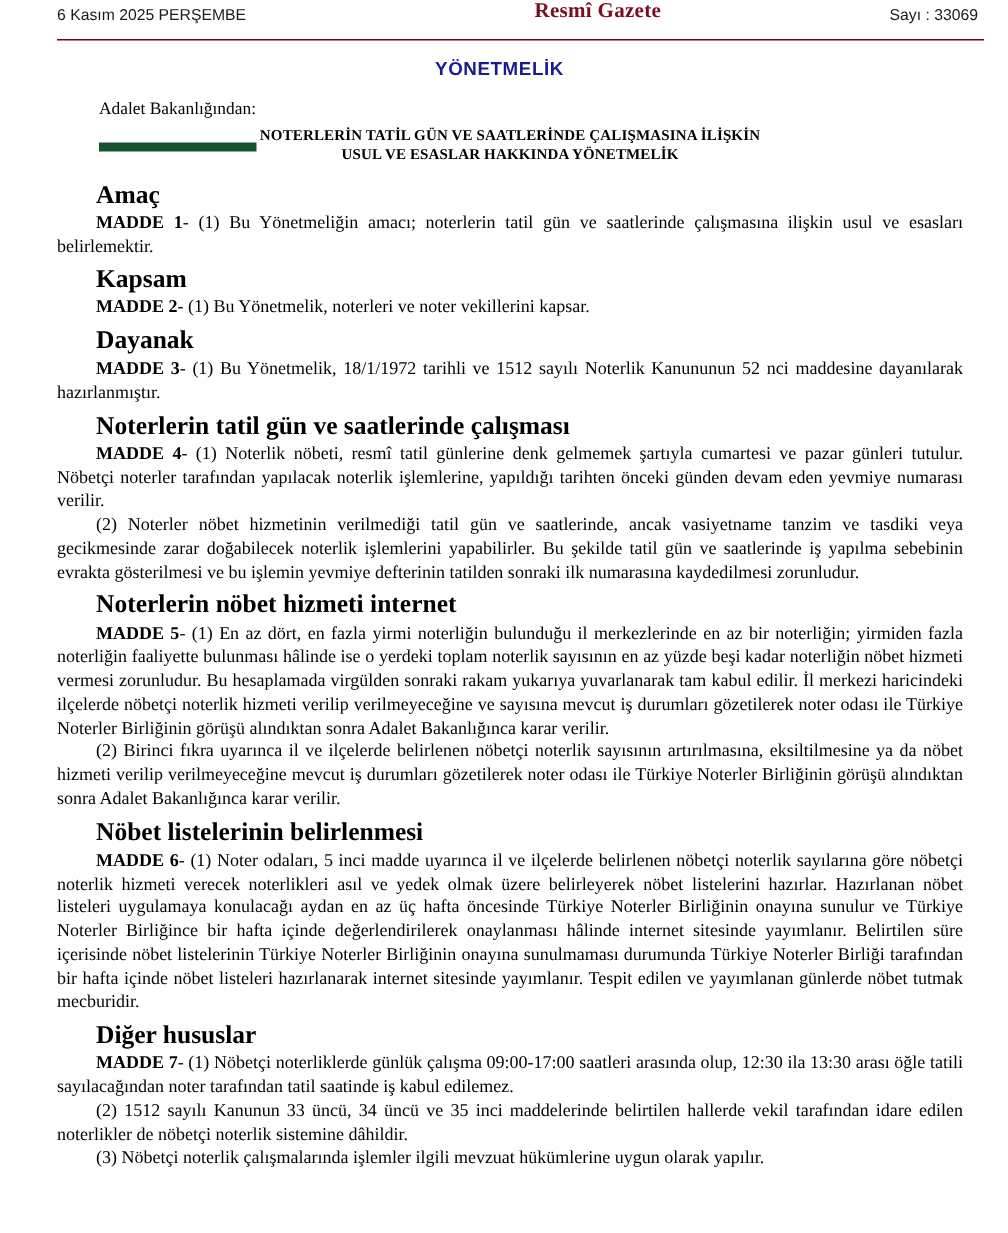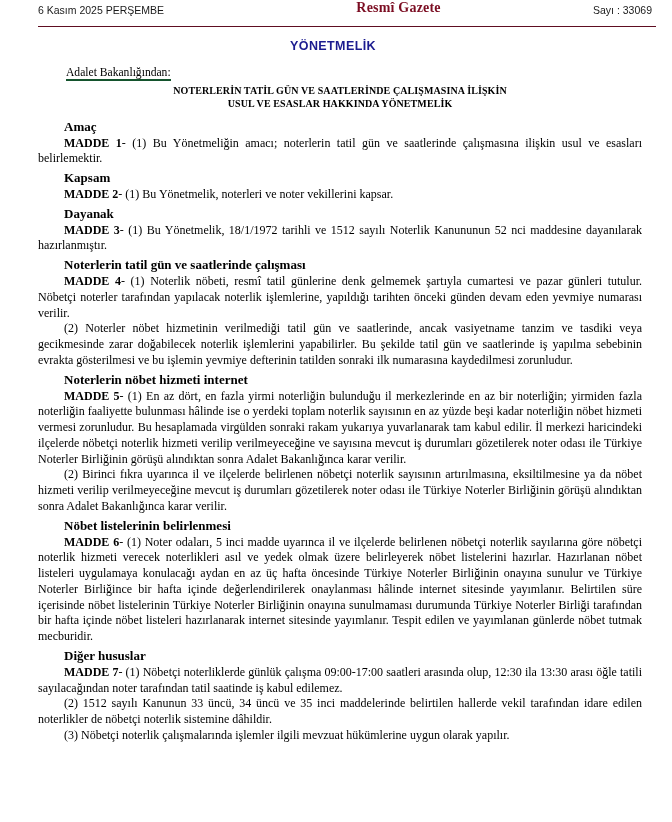--- a/index.html
+++ b/index.html
@@ -82,38 +82,38 @@
     font-size: 11.6px;
     line-height: 1.30;
   }
 
   .issuer {
     margin-top: 12px;
     margin-left: 28px;
     font-size: 11.6px;
   }
   .issuer span {
-    border-bottom: 2px solid #14532d;
-    padding-bottom: 0px;
+    border-bottom: 6px solid #14532d;
+    padding-bottom: 16px;
   }
 
   .doc-title {
     text-align: center;
     font-weight: bold;
     font-size: 10px;
     line-height: 1.33;
     margin-top: 4px;
     letter-spacing: 0.1px;
   }
 
   .heading {
     font-weight: bold;
     text-indent: 26px;
     margin-top: 3px;
-    font-size: 13px;
+    font-size: 17px;
   }
 
   p.para {
     margin: 0;
     text-indent: 26px;
     text-align: justify;
     font-size: 12px;
     line-height: 1.315;
     hyphens: none;
   }

